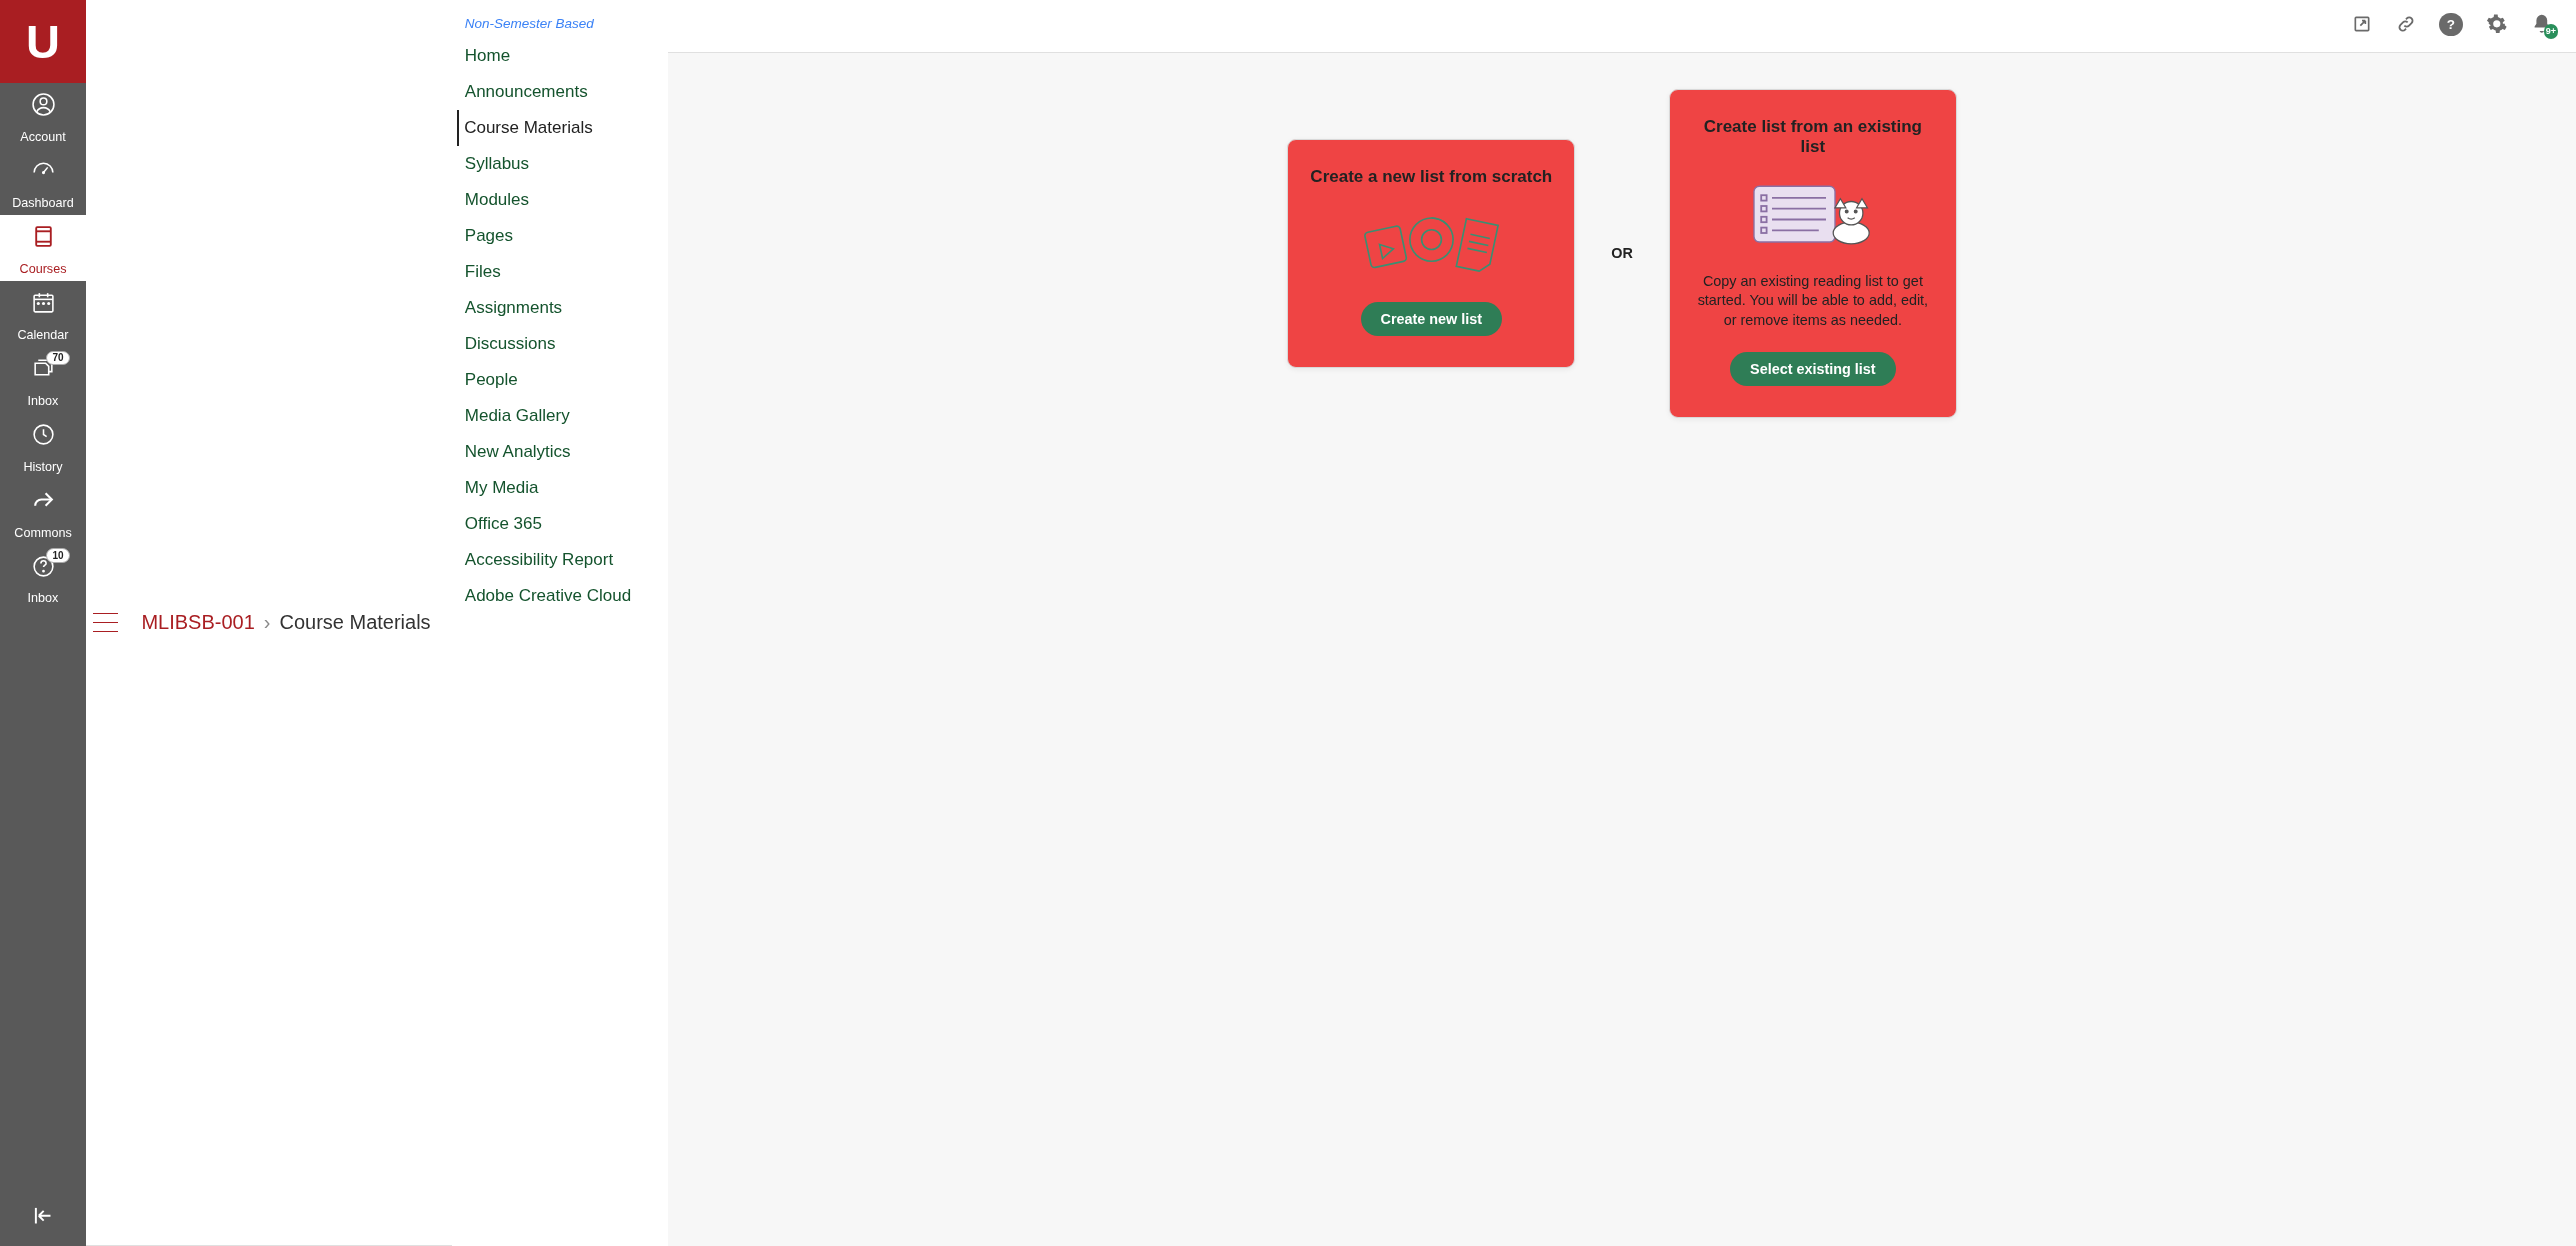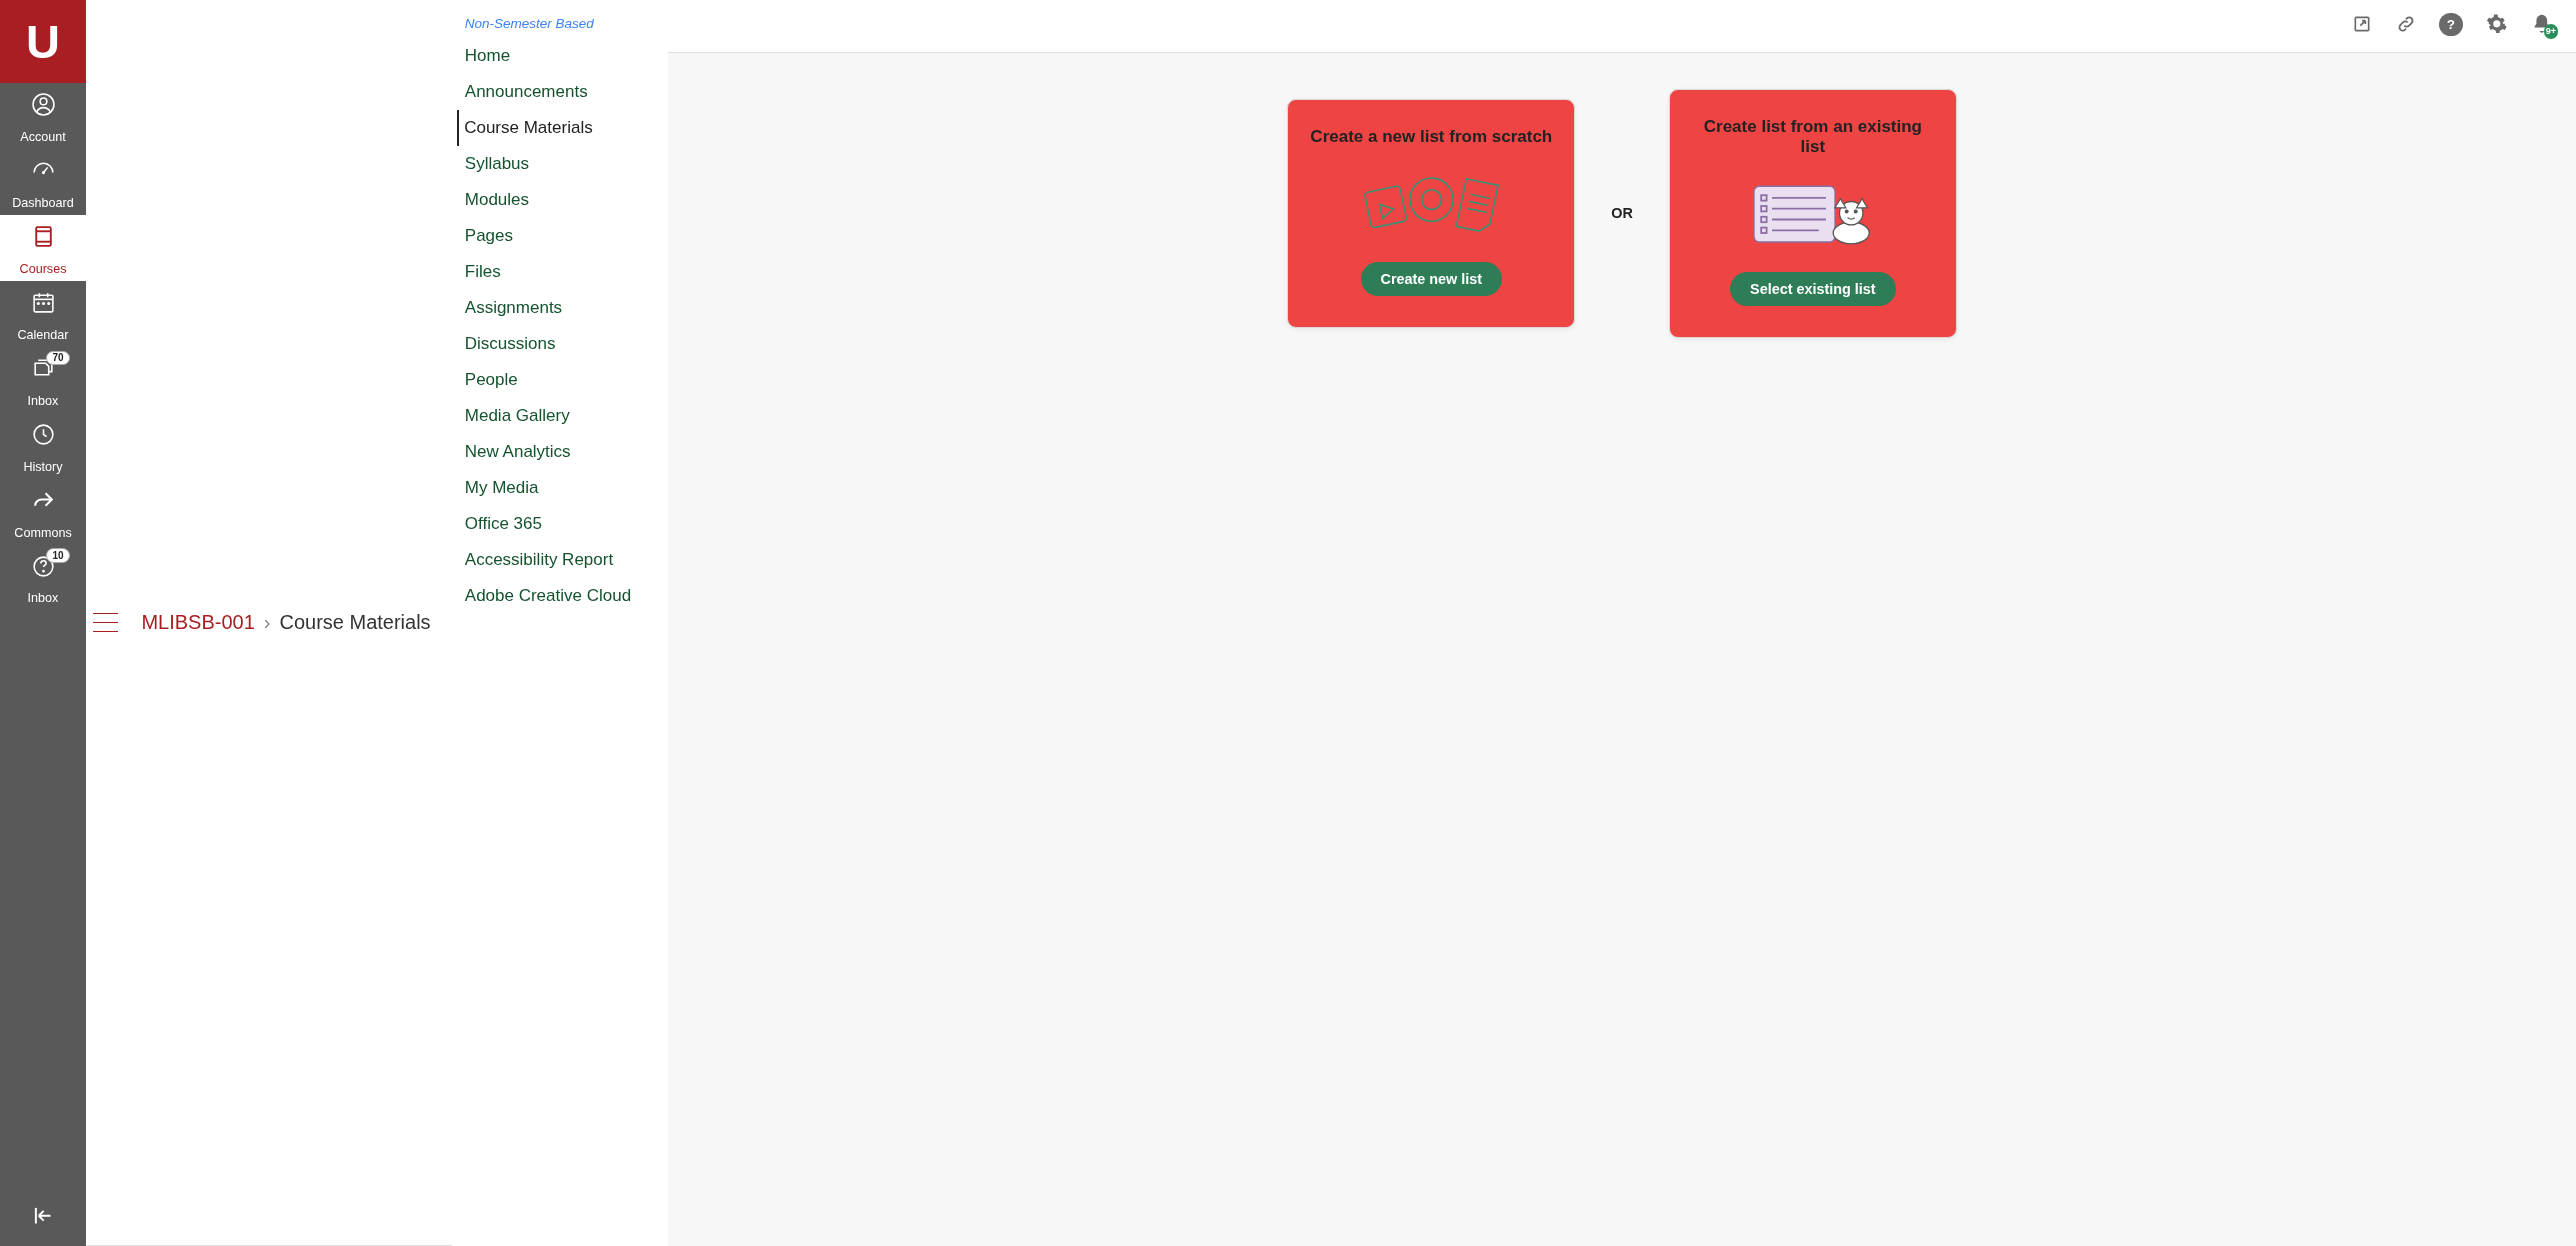--- a/index.html
+++ b/index.html
@@ -274,20 +274,21 @@
                     <ellipse cx="118" cy="60" rx="20" ry="12"></ellipse>
                     <circle cx="118" cy="38" r="13"></circle>
                     <polygon points="106,22 112,32 100,32"></polygon>
                     <polygon points="130,22 136,32 124,32"></polygon>
                     <circle cx="113" cy="36" r="1.5" fill="#555"></circle>
                     <circle cx="123" cy="36" r="1.5" fill="#555"></circle>
                     <path d="M114 43 q4 3 8 0"></path>
                   </g>
                 </svg>
               </div>
+              <p>Copy an existing reading list to get started. You will be able to add, edit, or remove items as needed.</p>
               <button class="btn">Select existing list</button>
             </div>
 
           </div>
         </div>
 
       </div>
     </div>
   </div>
 </div>

